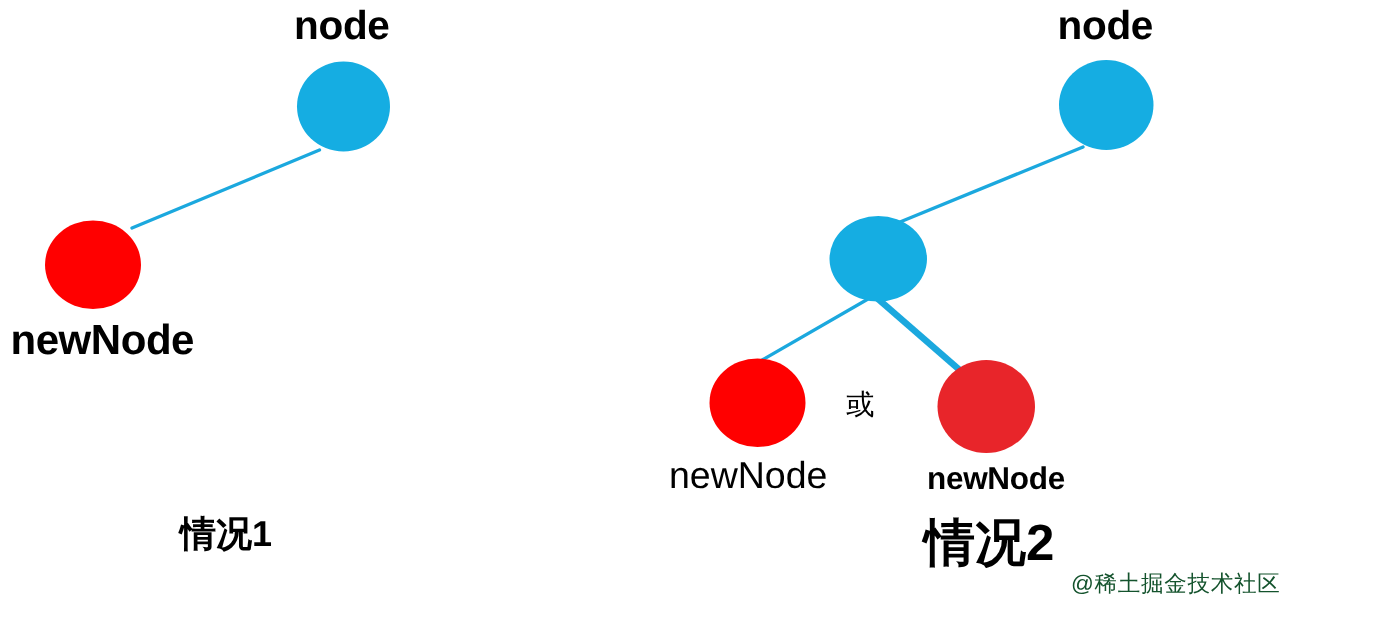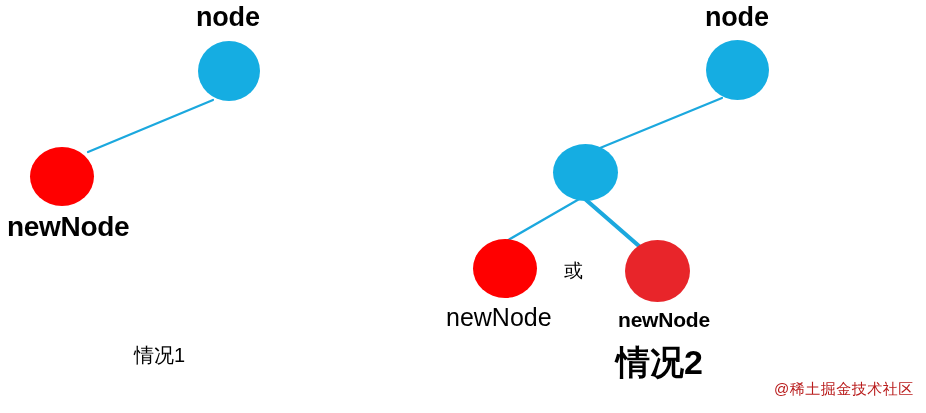--- a/index.html
+++ b/index.html
@@ -58,24 +58,24 @@
     background: #FF0000;
   }
   #c1-newnode-label {
     left: 7px;
     top: 213px;
     font-size: 28px;
     font-weight: 700;
     letter-spacing: -0.3px;
   }
   #c1-caption {
-    left: 134px;
+    left: 120px;
     top: 345px;
-    font-size: 20px;
-    font-weight: 400;
+    font-size: 24px;
+    font-weight: 700;
   }
   
   #c2-node-label {
     left: 705px;
     top: 4px;
     font-size: 27px;
     font-weight: 700;
     letter-spacing: -0.2px;
   }
   #c2-node-circle {
@@ -128,24 +128,24 @@
   }
   #c2-caption {
     left: 616px;
     top: 345px;
     font-size: 34px;
     font-weight: 700;
   }
   
   #watermark {
     position: absolute;
-    left: 774px;
+    left: 714px;
     top: 380px;
     font-size: 15px;
-    color: #b91c1c;
+    color: #14532d;
     white-space: nowrap;
     letter-spacing: 0.5px;
   }
 </style>
 </head>
 <body>
 
 <div id="canvas">
 
   <svg class="edges" viewBox="0 0 926 413" xmlns="http://www.w3.org/2000/svg">

